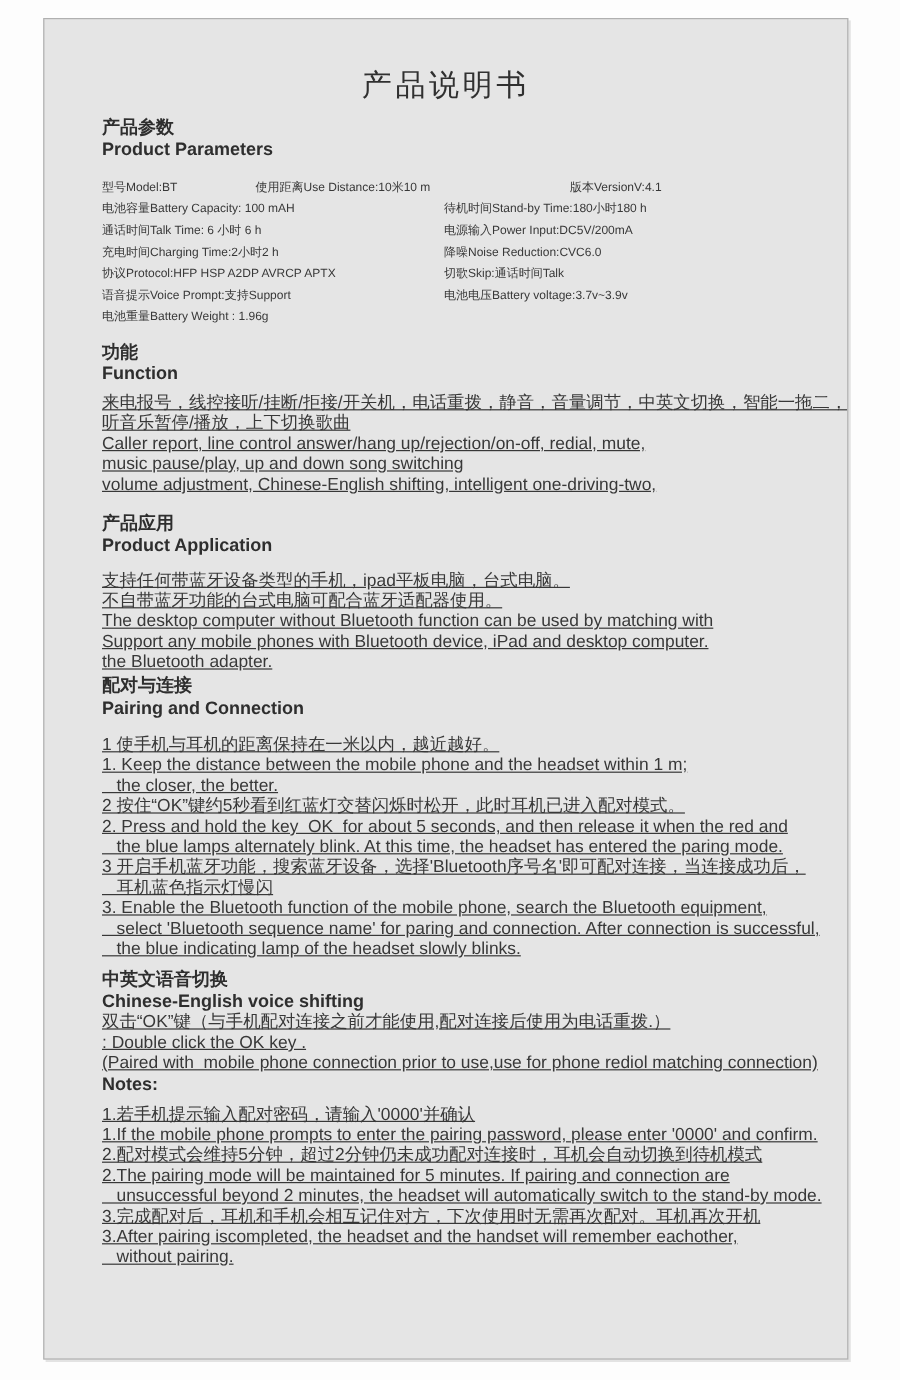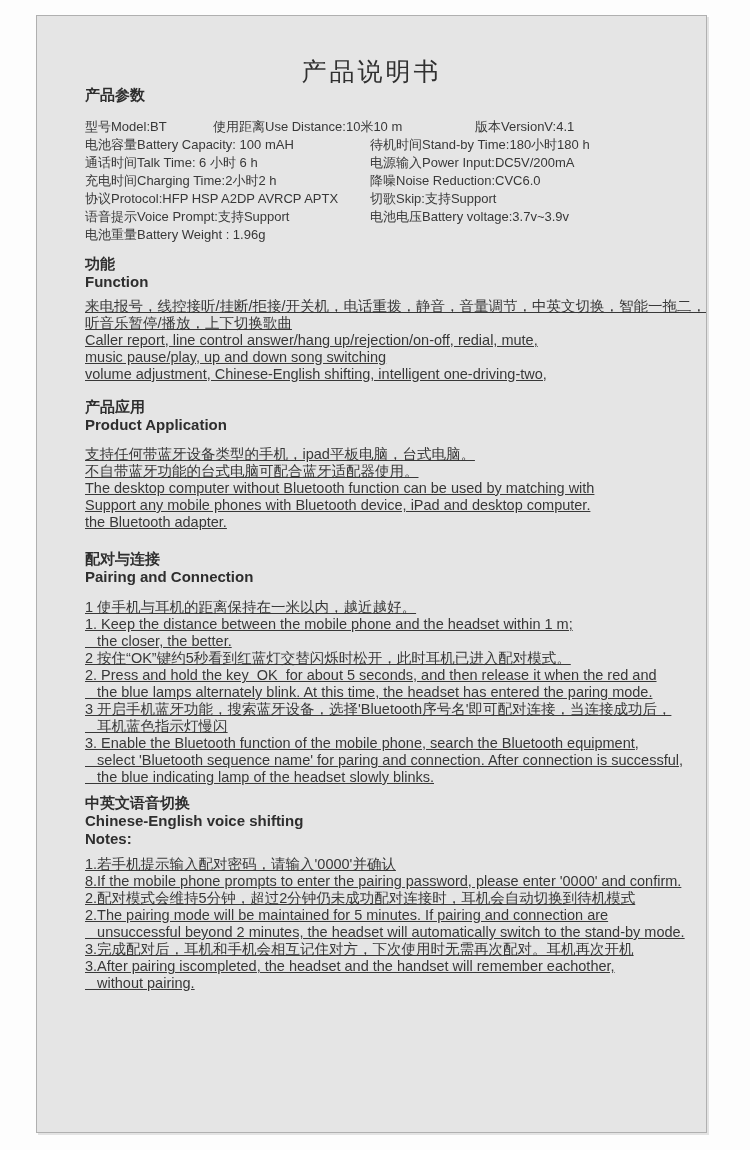--- a/index.html
+++ b/index.html
@@ -11,28 +11,28 @@
     box-shadow:2px 2px 0 rgba(0,0,0,0.10);
     overflow:hidden;
   }
   .doc-title {
     margin-top:40px; text-align:center;
     font-size:25px; line-height:30px; font-weight:400;
     letter-spacing:3px; color:#303030;
   }
   .content { margin-left:48px; margin-right:14px; }
   .h-zh, .h-en { font-size:15px; line-height:18px; font-weight:700; color:#2e2e2e; white-space:pre; }
-  .sec-parameters .h-zh  { margin-top:0; }
+  .sec-parameters .h-zh  { margin-top:12px; }
   .sec-function  .h-zh   { margin-top:11px; }
   .sec-application .h-zh { margin-top:15px; }
-  .sec-pairing   .h-zh   { margin-top:19px; }
+  .sec-pairing   .h-zh   { margin-top:3px;font-family:Liberation Mono, monospace; }
   .sec-voice     .h-zh   { margin-top:8px; }
   .sec-notes     .h-zh   { margin-top:14px; }
   .params { margin-top:14px; }
-  .param-row { line-height:18px; font-size:13px; white-space:pre; }
+  .param-row { line-height:18px; font-size:10px; white-space:pre; }
   .pc { display:inline-block; vertical-align:top; }
   .pc3-0 { width:128px; }
   .pc3-1 { width:262px; }
   .pc2-0 { width:285px; }
   .body { font-size:14.5px;text-decoration:underline; }
   .body .line { line-height:17px; white-space:pre; }
   .sec-function    .body { margin-top:7px; }
   .sec-application .body { margin-top:12px; }
   .sec-pairing     .body { margin-top:13px; }
   .sec-voice       .body { margin-top:0; }
@@ -41,26 +41,27 @@
 </head>
 <body>
 
 <div class="page">
   <h1 class="doc-title">产品说明书</h1>
 
   <div class="content">
 
     <section class="sec sec-parameters">
       <div class="h-zh">产品参数</div>
+      <div class="h-en">Product Parameters</div>
       <div class="params">
           <div class="param-row"><span class="pc pc3-0">型号Model:BT</span><span class="pc pc3-1">使用距离Use Distance:10米10 m</span><span class="pc pc3-2">版本VersionV:4.1</span></div>
           <div class="param-row"><span class="pc pc2-0">电池容量Battery Capacity: 100 mAH</span><span class="pc pc2-1">待机时间Stand-by Time:180小时180 h</span></div>
           <div class="param-row"><span class="pc pc2-0">通话时间Talk Time: 6 小时 6 h</span><span class="pc pc2-1">电源输入Power Input:DC5V/200mA</span></div>
           <div class="param-row"><span class="pc pc2-0">充电时间Charging Time:2小时2 h</span><span class="pc pc2-1">降噪Noise Reduction:CVC6.0</span></div>
-          <div class="param-row"><span class="pc pc2-0">协议Protocol:HFP HSP A2DP AVRCP APTX</span><span class="pc pc2-1">切歌Skip:支持Support</span></div>
+          <div class="param-row"><span class="pc pc2-0">协议Protocol:HFP HSP A2DP AVRCP APTX</span><span class="pc pc2-1">切歌Skip:通话时间Talk</span></div>
           <div class="param-row"><span class="pc pc2-0">语音提示Voice Prompt:支持Support</span><span class="pc pc2-1">电池电压Battery voltage:3.7v~3.9v</span></div>
           <div class="param-row"><span class="pc pc1-0">电池重量Battery Weight : 1.96g</span></div>
         </div>
     </section>
 
     <section class="sec sec-function">
       <div class="h-zh">功能</div>
       <div class="h-en">Function</div>
       <div class="body">
           <div class="line">来电报号，线控接听/挂断/拒接/开关机，电话重拨，静音，音量调节，中英文切换，智能一拖二，</div>
@@ -97,27 +98,32 @@
           <div class="line">   耳机蓝色指示灯慢闪</div>
           <div class="line">3. Enable the Bluetooth function of the mobile phone, search the Bluetooth equipment,</div>
           <div class="line">   select 'Bluetooth sequence name' for paring and connection. After connection is successful,</div>
           <div class="line">   the blue indicating lamp of the headset slowly blinks.</div>
         </div>
     </section>
 
     <section class="sec sec-voice">
       <div class="h-zh">中英文语音切换</div>
       <div class="h-en">Chinese-English voice shifting</div>
+      <div class="body">
+          <div class="line">双击“OK”键（与手机配对连接之前才能使用,配对连接后使用为电话重拨.）</div>
+          <div class="line">: Double click the OK key .</div>
+          <div class="line">(Paired with  mobile phone connection prior to use,use for phone rediol matching connection)</div>
+        </div>
     </section>
 
     <section class="sec sec-notes">
       <div class="h-en">Notes:</div>
       <div class="body">
           <div class="line">1.若手机提示输入配对密码，请输入'0000'并确认</div>
-          <div class="line">8.If the mobile phone prompts to enter the pairing password, please enter '0000' and confirm.</div>
+          <div class="line">1.If the mobile phone prompts to enter the pairing password, please enter '0000' and confirm.</div>
           <div class="line">2.配对模式会维持5分钟，超过2分钟仍未成功配对连接时，耳机会自动切换到待机模式</div>
           <div class="line">2.The pairing mode will be maintained for 5 minutes. If pairing and connection are</div>
           <div class="line">   unsuccessful beyond 2 minutes, the headset will automatically switch to the stand-by mode.</div>
           <div class="line">3.完成配对后，耳机和手机会相互记住对方，下次使用时无需再次配对。耳机再次开机</div>
           <div class="line">3.After pairing iscompleted, the headset and the handset will remember eachother,</div>
           <div class="line">   without pairing.</div>
         </div>
     </section>
 
   </div>

